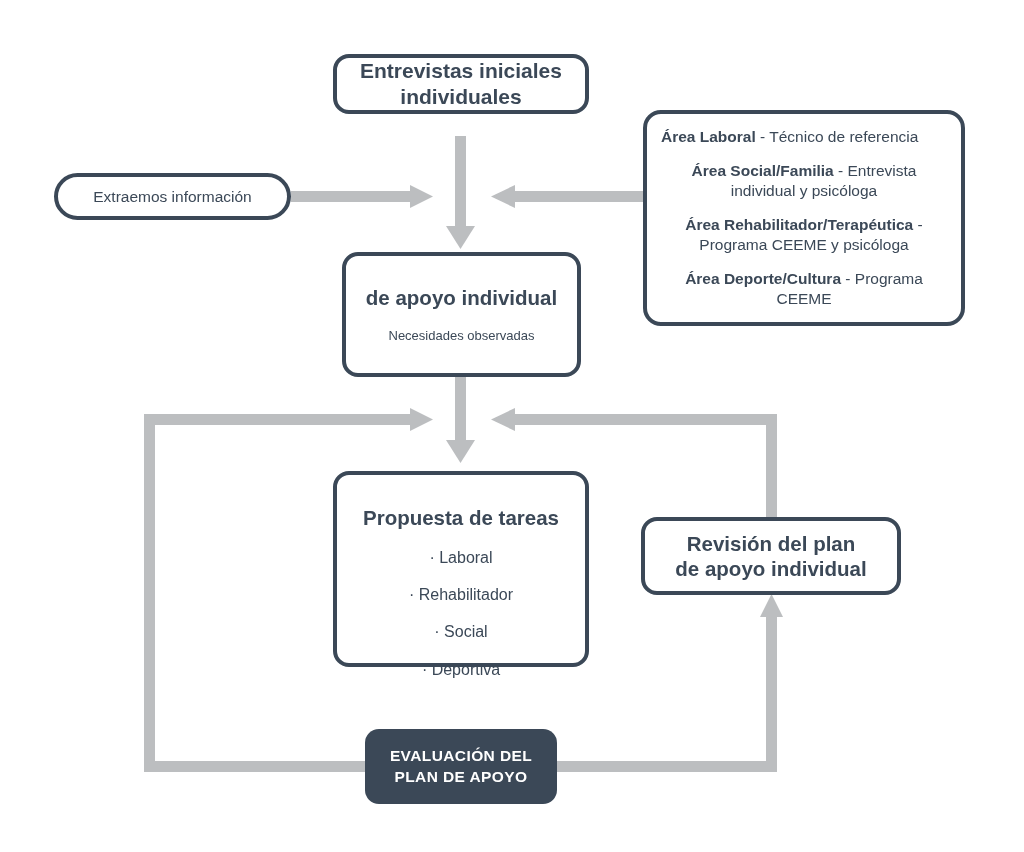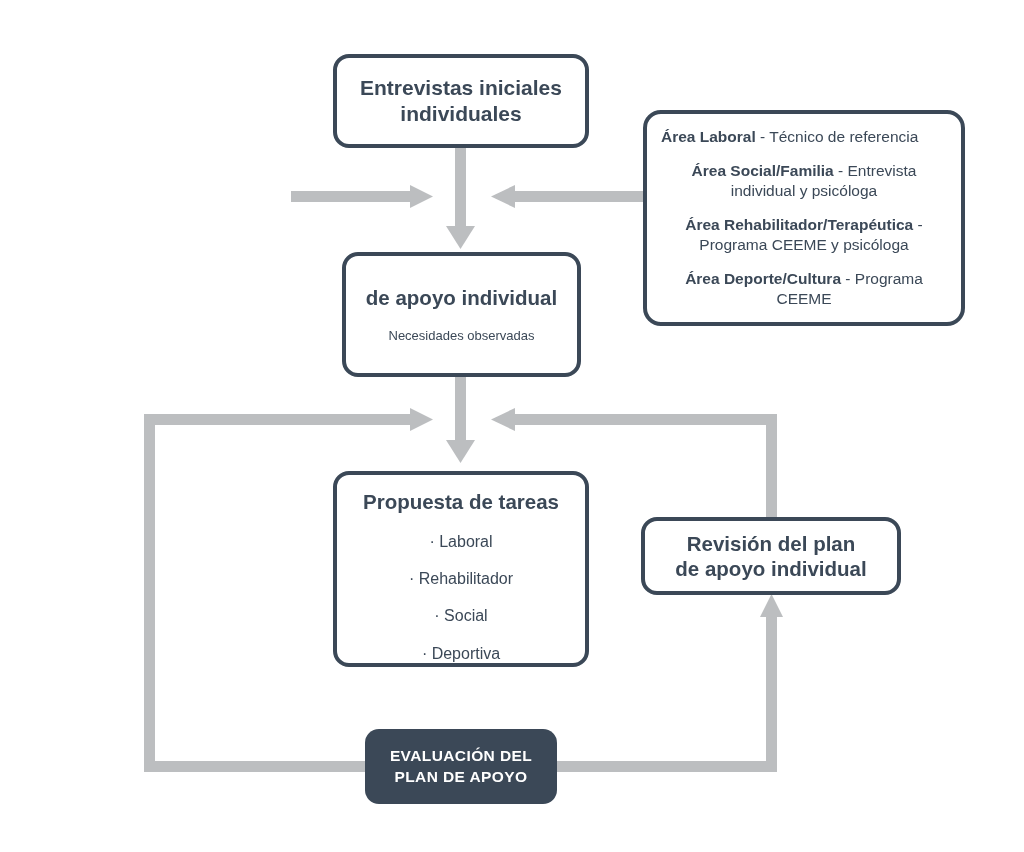--- a/index.html
+++ b/index.html
@@ -45,21 +45,21 @@
   .node .sub {
     font-weight: normal;
     line-height: 1.25;
   }
 
   
   #node-entrevistas {
     left: 333px;
     top: 54px;
     width: 256px;
-    height: 94px;
+    height: 60px;
     text-align: right;
   }
   #node-entrevistas .title { font-size: 21px; }
 
   
   #node-extraemos {
     left: 54px;
     top: 173px;
     width: 237px;
     height: 47px;
@@ -98,21 +98,21 @@
   #node-propuesta-plan .title { font-size: 20.5px; }
   #node-propuesta-plan .sub { font-size: 13px; margin-top: 18px; }
 
   
   #node-propuesta-tareas {
     left: 333px;
     top: 471px;
     width: 256px;
     height: 196px;
     justify-content: flex-start;
-    padding-top: 14px;
+    padding-top: 30px;
   }
   #node-propuesta-tareas .title { font-size: 20.5px; }
   #node-propuesta-tareas .task {
     font-size: 16px;
     color: #3b4857;
     margin-top: 18px;
     line-height: 1.2;
   }
 
   
@@ -190,20 +190,23 @@
       </g>
 
     </g>
   </svg>
 
   <div class="node" id="node-entrevistas">
     <div class="title">Entrevistas iniciales</div>
     <div class="title">individuales</div>
   </div>
 
+  <div class="node" id="node-extraemos">
+    <div class="sub">Extraemos información</div>
+  </div>
 
   <div class="node" id="node-areas">
     <div class="area-line">
       <b>Área Laboral</b><span> - Técnico de referencia</span>
     </div>
     <div class="area-line">
       <b>Área Social/Familia</b><span> - Entrevista individual y psicóloga</span>
     </div>
     <div class="area-line">
       <b>Área Rehabilitador/Terapéutica</b><span> - Programa CEEME y psicóloga</span>

